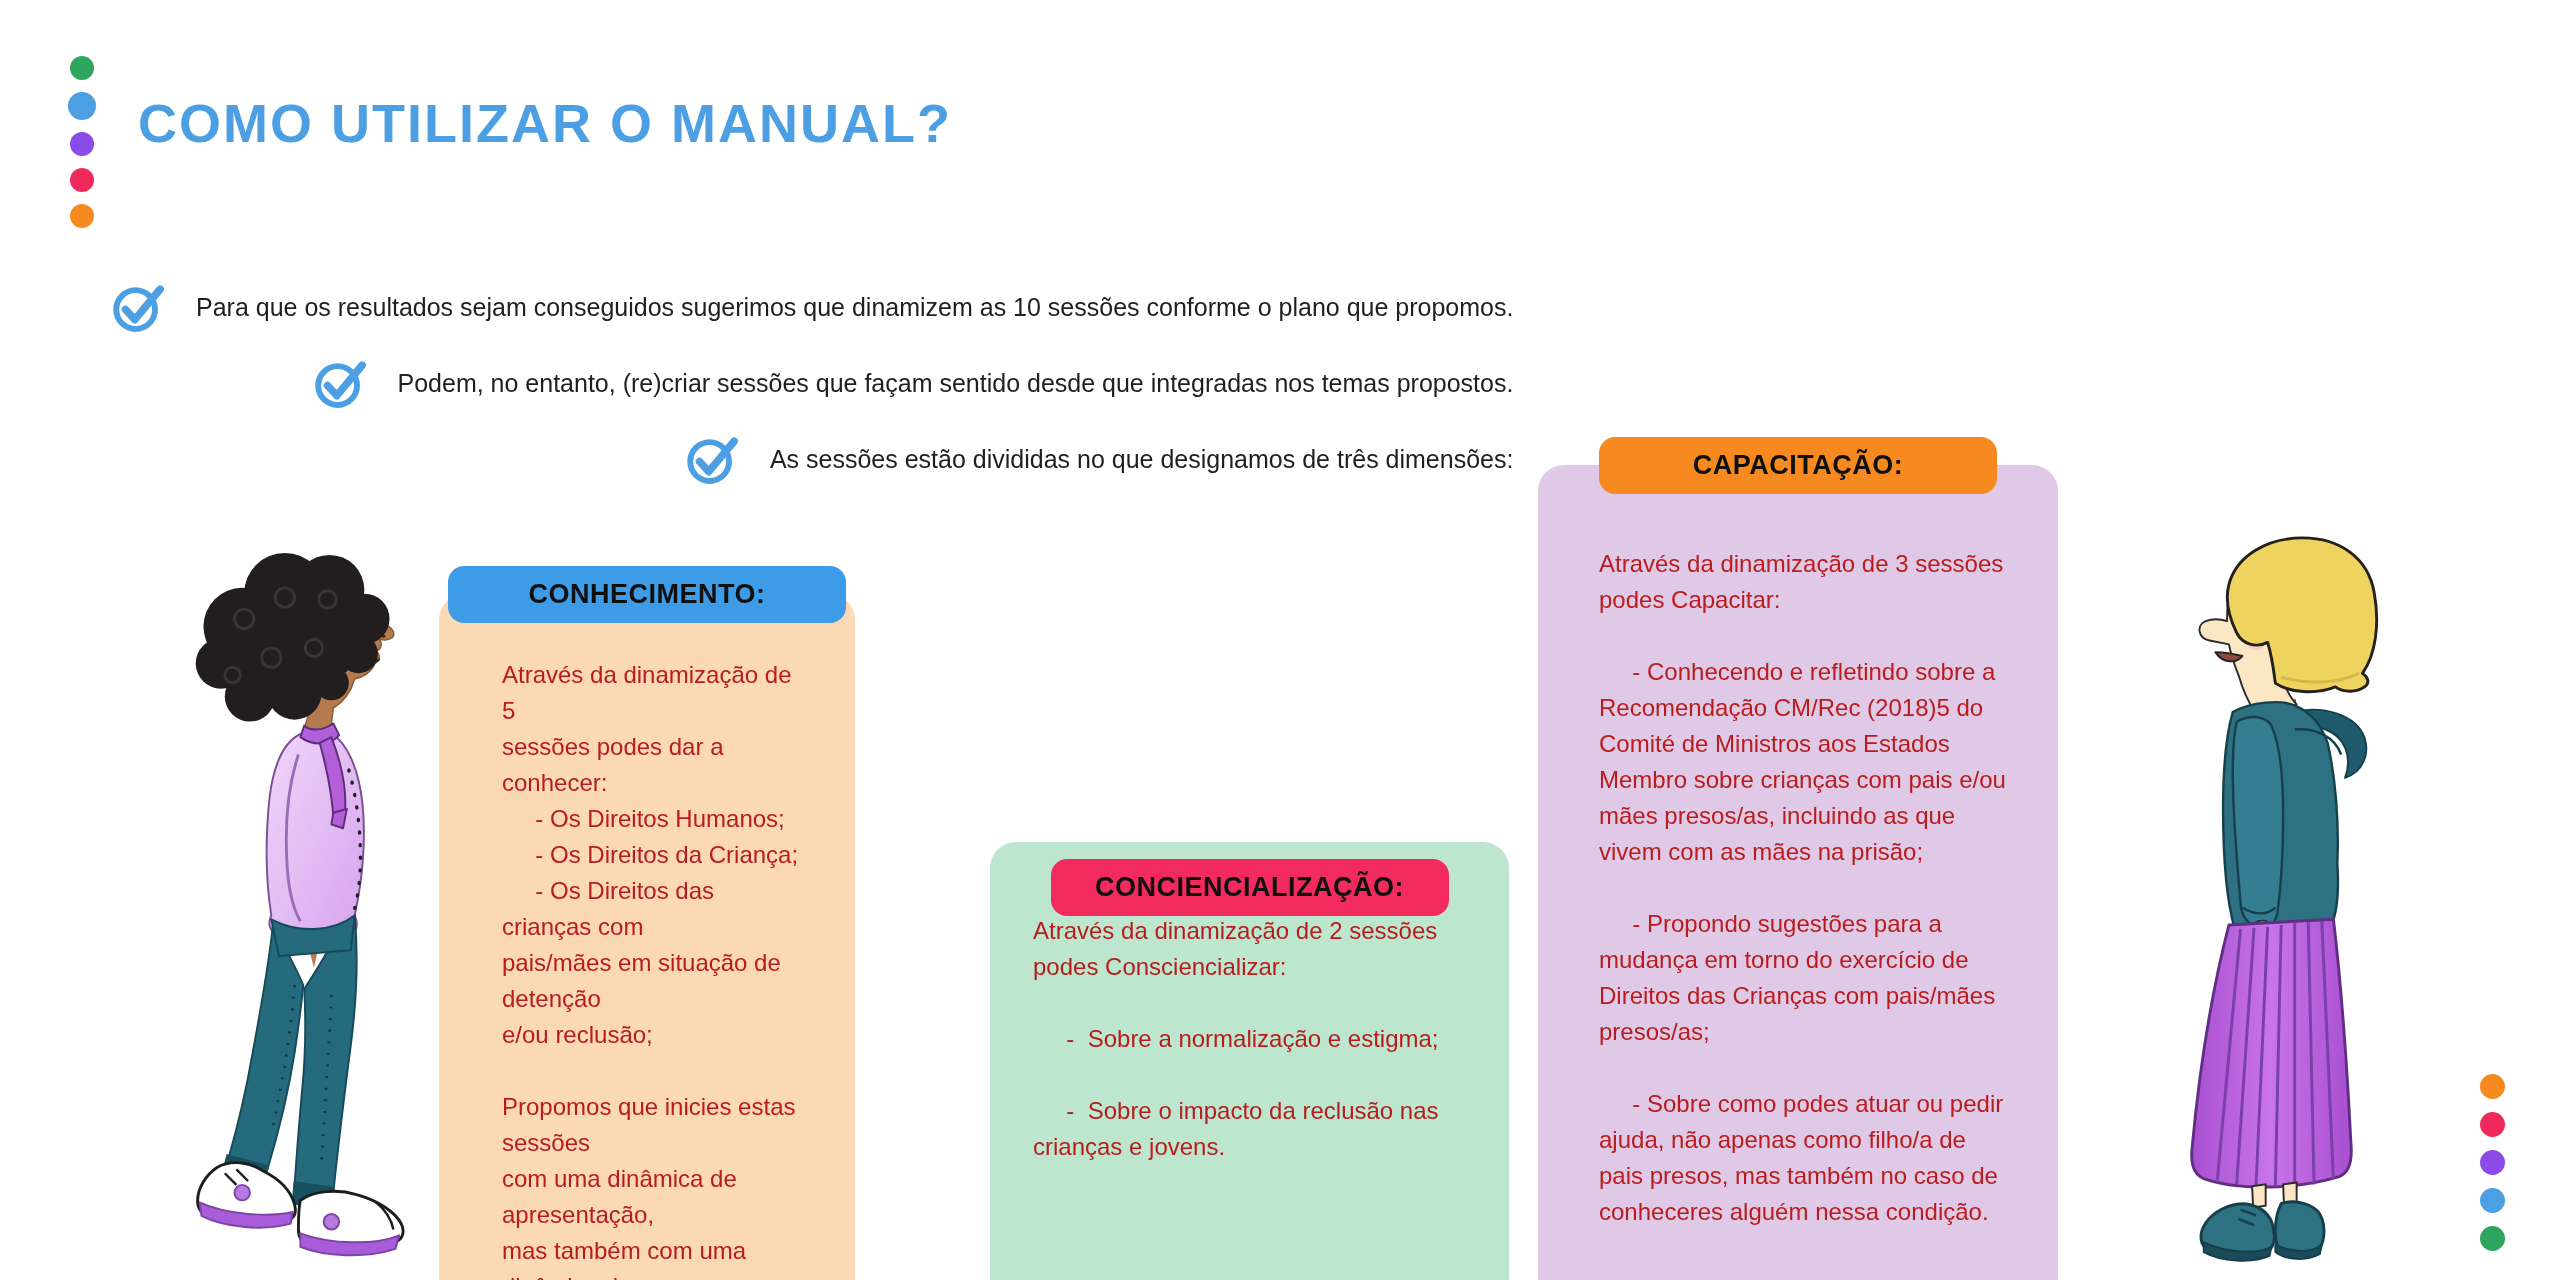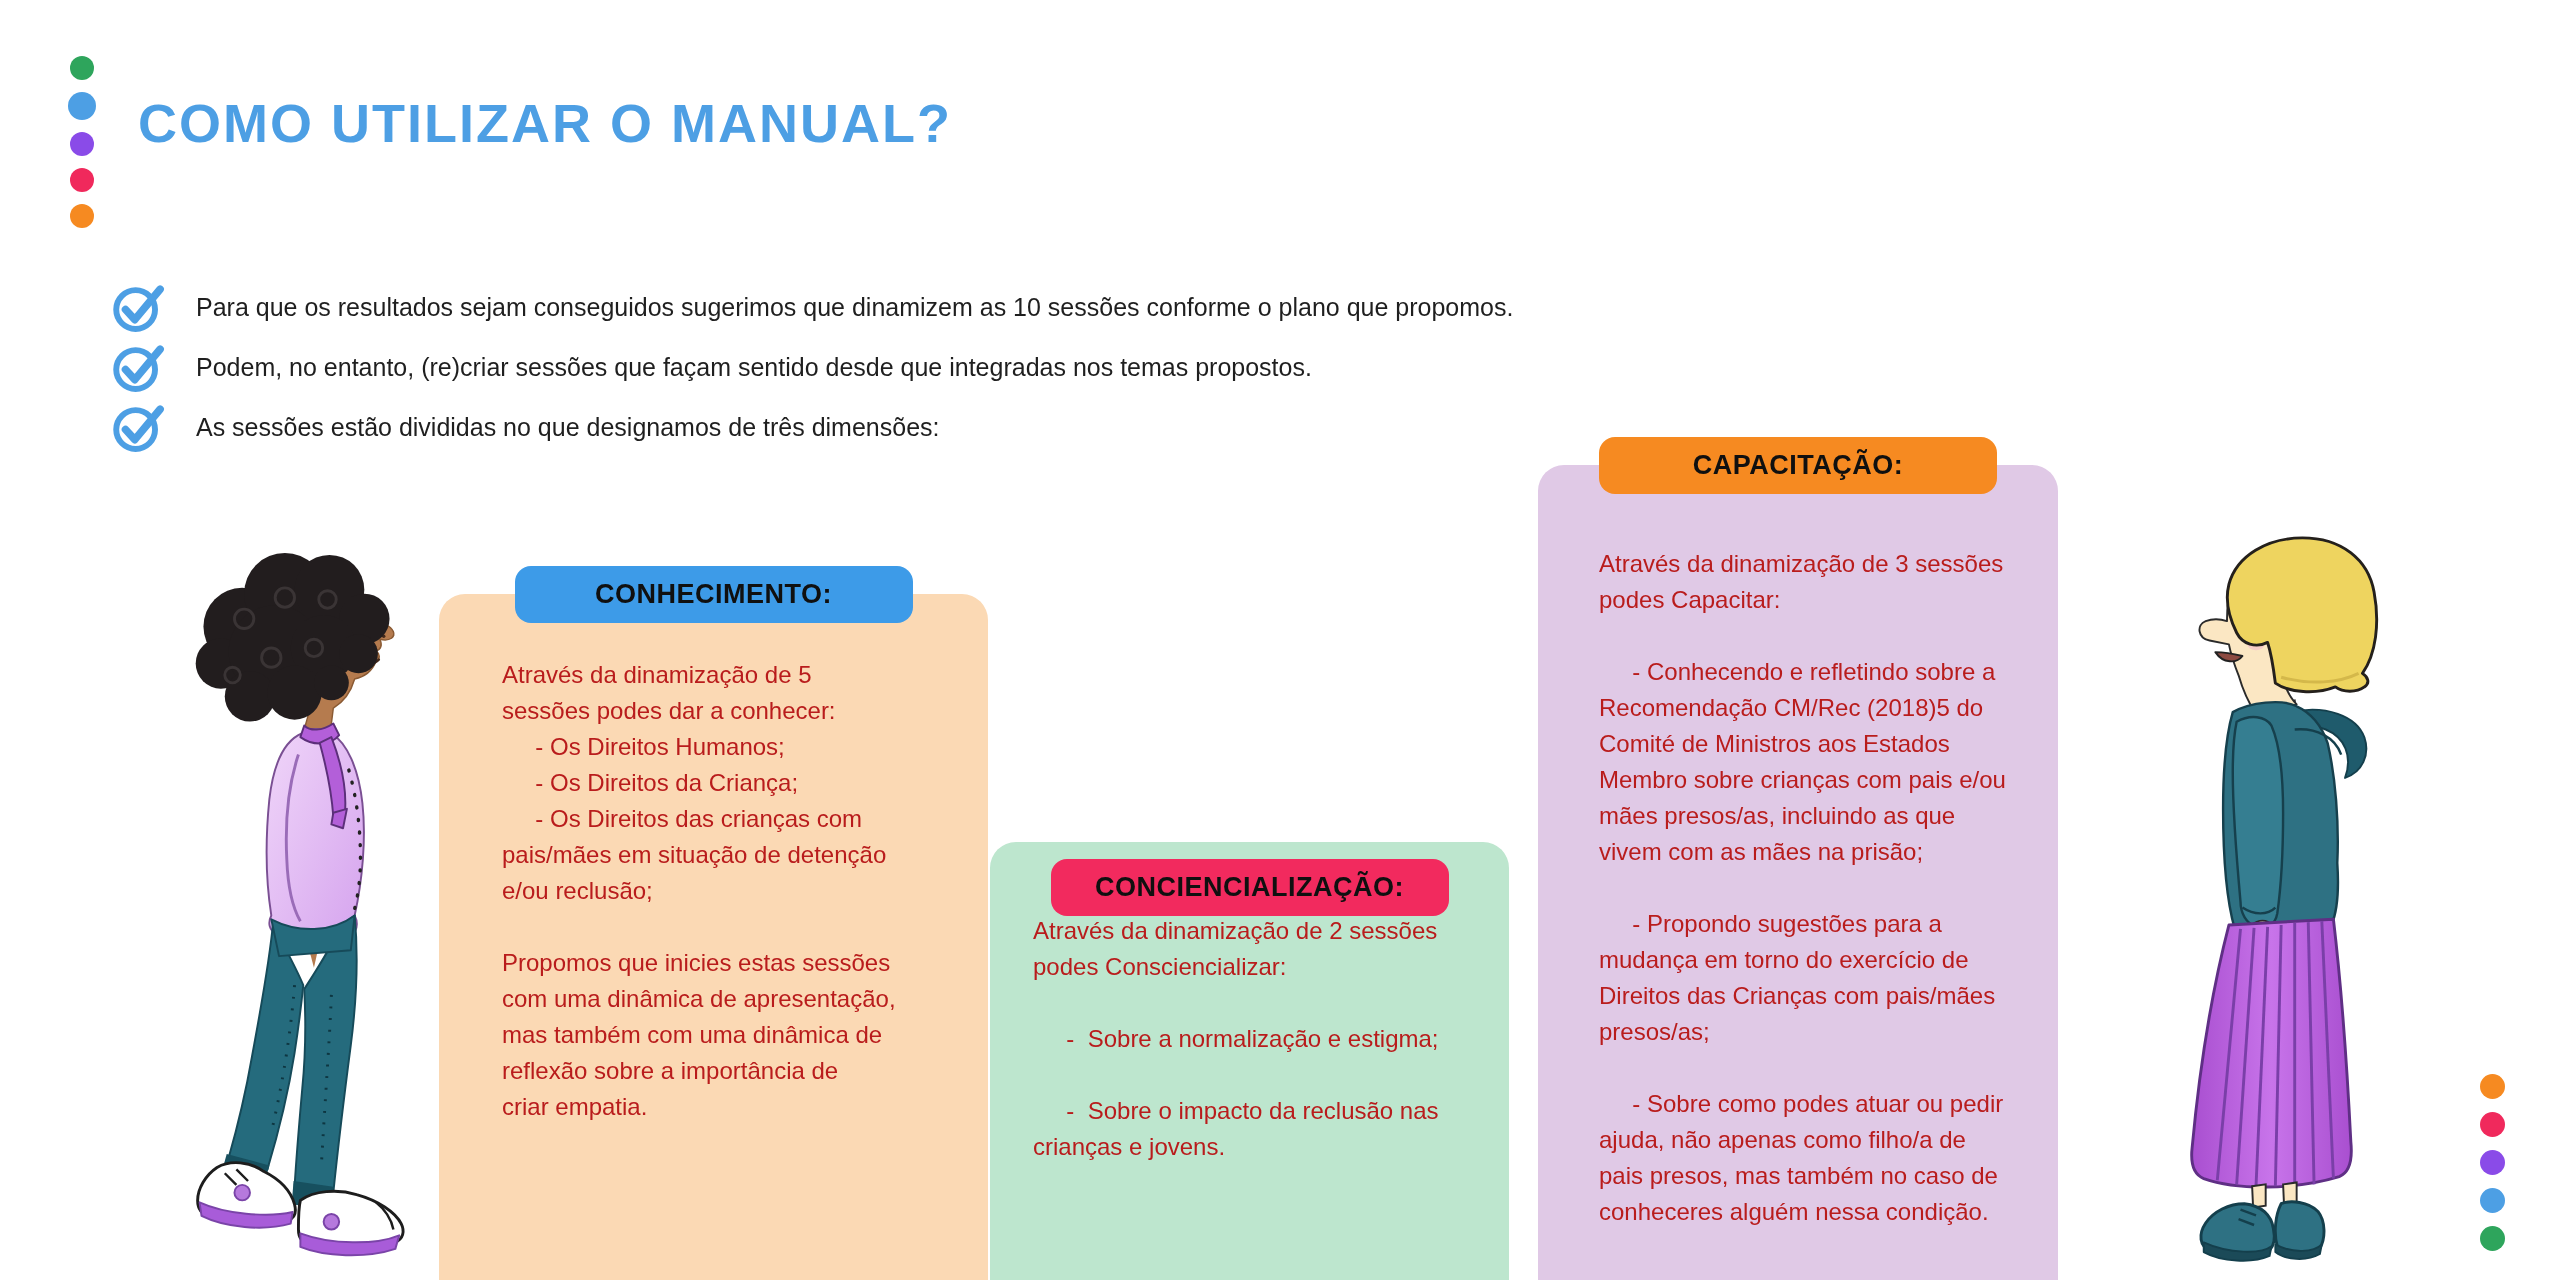--- a/index.html
+++ b/index.html
@@ -13,36 +13,36 @@
   .dots-br{left:2479px;top:1074px;gap:13px;width:26px;}
   .dot{width:24px;height:24px;border-radius:50%;}
   .dot.lg{width:28px;height:28px;}
   .dots-br .dot{width:25px;height:25px;}
   
   .title{
     position:absolute;left:138px;top:94px;margin:0;
     font-size:54px;font-weight:700;letter-spacing:2px;line-height:1.1;color:#4d9fe4;
   }
   
-  .checklist{position:absolute;left:112px;top:281px;display:flex;flex-direction:column;gap:8px;}
+  .checklist{position:absolute;left:112px;top:281px;display:flex;flex-direction:column;gap:24px;align-items:flex-end;}
   .check-row{display:flex;align-items:center;gap:30px;height:52px;}
   .check-icon{width:54px;height:54px;flex:0 0 auto;}
   .check-row p{margin:0;font-size:25px;white-space:nowrap;color:#1f1f1f;}
   
   .card{position:absolute;border-radius:26px 26px 0 0;}
   .card-header{
     position:absolute;top:-28px;left:50%;transform:translateX(-50%);
     width:398px;height:57px;border-radius:16px;
     display:flex;align-items:center;justify-content:center;
     font-size:27px;font-weight:700;letter-spacing:.5px;color:#101010;white-space:nowrap;
   }
   .card-body{
     margin:15px;font-size:24px;line-height:36px;color:#b91c1c;white-space:pre-wrap;
   }
-  .card-1{left:439px;top:594px;width:549px;height:686px;background:#fbd9b4;}
+  .card-1{left:439px;top:594px;width:416px;height:686px;background:#fbd9b4;}
   .card-1 .card-body{padding:48px 34px 0 48px;}
   .card-2{left:990px;top:842px;width:519px;height:438px;background:#bde6ce;}
   .card-2 .card-body{padding:56px 12px 0 28px;}
   .card-3{left:1538px;top:465px;width:520px;height:815px;background:#e0c9e6;}
   .card-3 .card-body{padding:66px 30px 0 46px;}
   
   .figure{position:absolute;}
   .figure-left{left:186px;top:528px;width:252px;height:740px;}
   .figure-right{left:2136px;top:514px;width:300px;height:762px;}
 </style>

